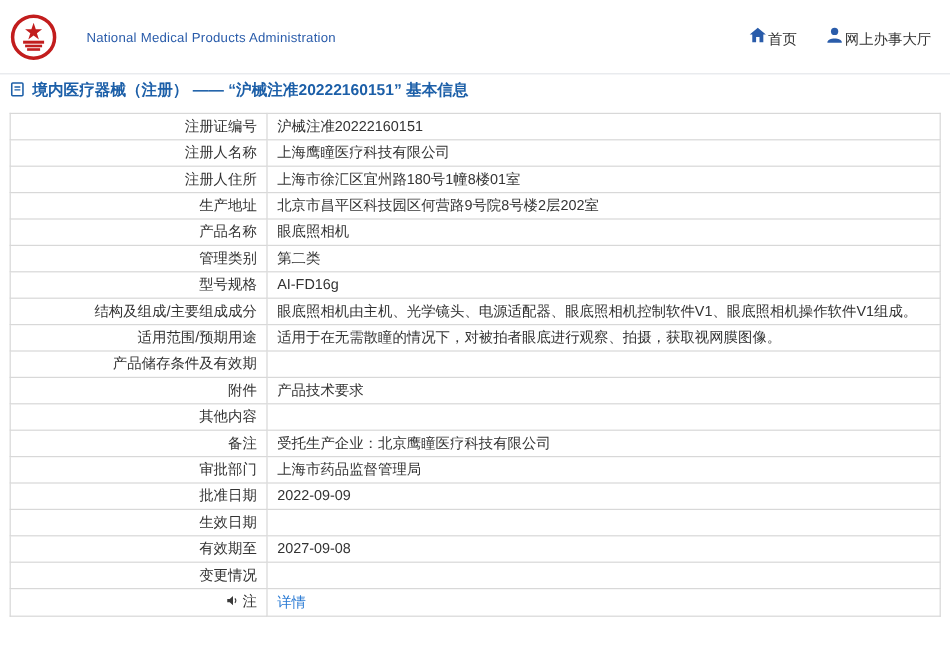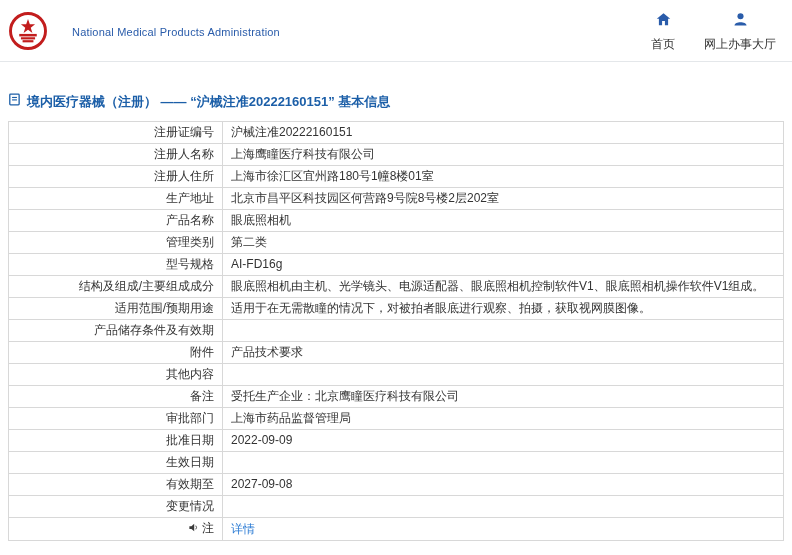--- a/index.html
+++ b/index.html
@@ -17,28 +17,28 @@
   }
   .logo { flex:0 0 auto; display:flex; align-items:center; }
   .title-block { margin-left:8px; }
   .org-cn { font-size:20px; font-weight:bold; color:#c21d1d; letter-spacing:0.5px; }
   .org-en { font-size:11px; color:#2a5caa; margin-top:3px; letter-spacing:0.2px;margin-left:16px; }
   .query-section { display:flex; align-items:center; margin-left:30px; gap:5px; }
   .query-title { font-size:16px; font-weight:bold; color:#222; }
   .spacer { flex:1; }
   .header-nav { display:flex; align-items:flex-start; gap:18px; padding-top:2px; }
   .nav-item {
-    display:flex; flex-direction:column; align-items:center;
+    display:flex; flex-direction:row; align-items:center;
     min-width:46px; cursor:pointer; text-decoration:none;
   }
   .nav-item .nav-label { font-size:12px; color:#333; margin-top:4px; white-space:nowrap; }
   
   .breadcrumb {
-    display:flex; align-items:flex-start; gap:6px;
-    margin:31px 8px 10px 8px;
+    display:flex; align-items:flex-end; gap:6px;
+    margin:4px 8px 10px 8px;
     font-size:13px; font-weight:bold; color:#1c5fa8;
   }
   
   table.info-table {
     border-collapse:collapse; table-layout:fixed;
     width:776px; margin:0 8px;
   }
   table.info-table td {
     border:1px solid #d8d8d8;
     font-size:12px; line-height:15px;

